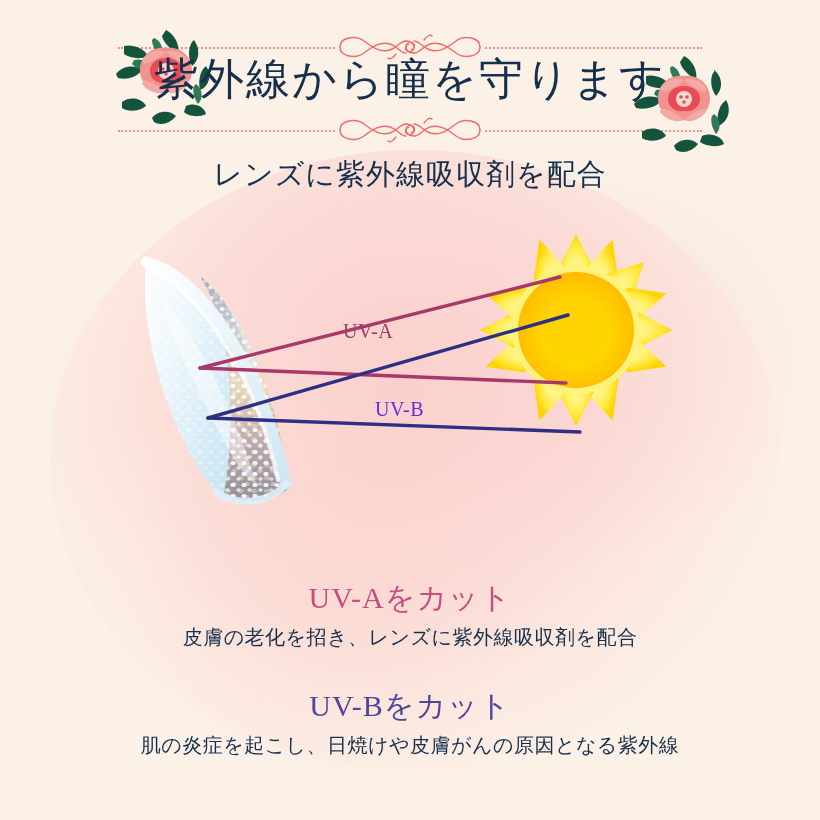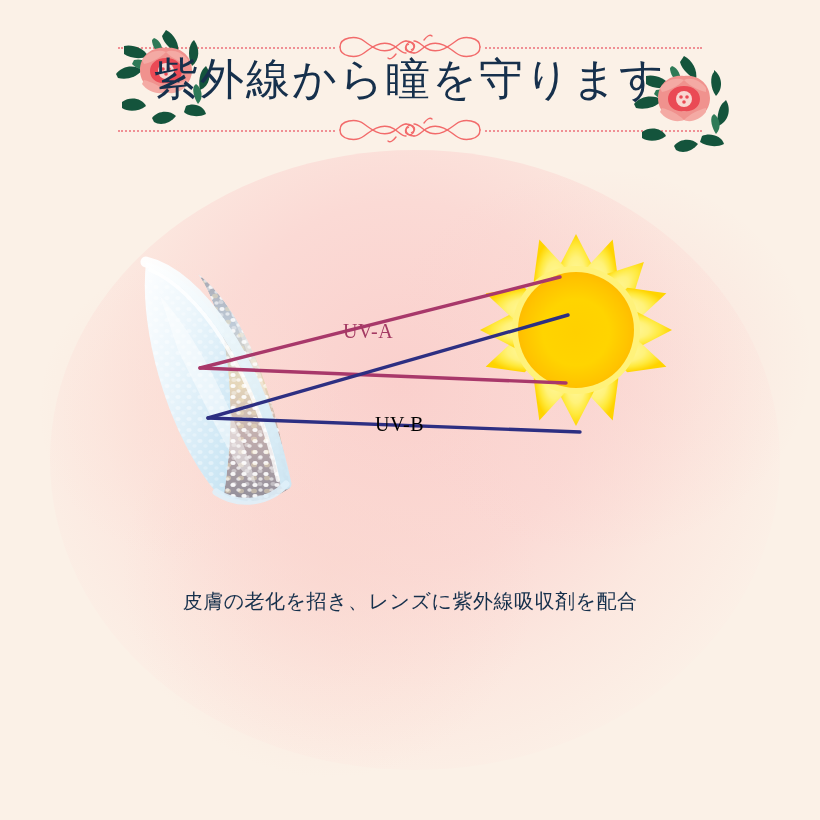--- a/index.html
+++ b/index.html
@@ -83,21 +83,21 @@
   .lens-wrap{position:absolute;left:120px;top:25px;width:240px;height:290px;}
 
   .ray-layer{position:absolute;left:0;top:0;width:820px;height:330px;}
 
   .lbl{
     position:absolute;font-size:20px;letter-spacing:.5px;
     font-family:"Liberation Serif","DejaVu Serif",serif;
     margin-left:42px;
   }
   .lbl-uva{left:301px;top:105px;color:#a43a63;}
-  .lbl-uvb{left:333px;top:198px;color:#000000;}
+  .lbl-uvb{left:333px;top:183px;color:#6d28d9;}
 
   
   .block{position:absolute;left:0;width:820px;text-align:center;}
   .b1{top:580px;}
   .b2{top:688px;}
   .blk-head{
     font-size:30px;line-height:1.2;letter-spacing:1px;font-weight:400;
   }
   .blk-head.a{color:#c44f7e;}
   .blk-head.b{color:#50469b;}
@@ -221,20 +221,21 @@
       <g fill="#ea4a55">
         <circle cx="53" cy="49" r="1.8"></circle>
         <circle cx="59" cy="49" r="1.8"></circle>
         <circle cx="56" cy="54" r="1.8"></circle>
       </g>
     </svg>
 
     <div class="title">紫外線から瞳を守ります</div>
   </div>
 
+  <div class="subtitle">レンズに紫外線吸収剤を配合</div>
 
   <div class="art">
 
     <svg class="sun-wrap" viewBox="0 0 200 200">
       <defs>
         <radialGradient id="sunCore" cx="50%" cy="52%" r="52%">
           <stop offset="0%" stop-color="#ffd000"></stop>
           <stop offset="55%" stop-color="#ffd400"></stop>
           <stop offset="86%" stop-color="#ffc400"></stop>
           <stop offset="100%" stop-color="#ffbb00"></stop>
@@ -333,17 +334,22 @@
         <line x1="208" y1="203" x2="568" y2="100" stroke="#2d2f82" stroke-width="3.4"></line>
         <line x1="208" y1="203" x2="580" y2="217" stroke="#2d2f82" stroke-width="3.4"></line>
       </g>
     </svg>
 
     <div class="lbl lbl-uva">UV-A</div>
     <div class="lbl lbl-uvb">UV-B</div>
   </div>
 
   <div class="block b1">
+    <div class="blk-head a">UV-Aをカット</div>
     <div class="blk-sub">皮膚の老化を招き、レンズに紫外線吸収剤を配合</div>
   </div>
 
+  <div class="block b2">
+    <div class="blk-head b">UV-Bをカット</div>
+    <div class="blk-sub">肌の炎症を起こし、日焼けや皮膚がんの原因となる紫外線</div>
+  </div>
 
 </div>
 
 </body></html>

